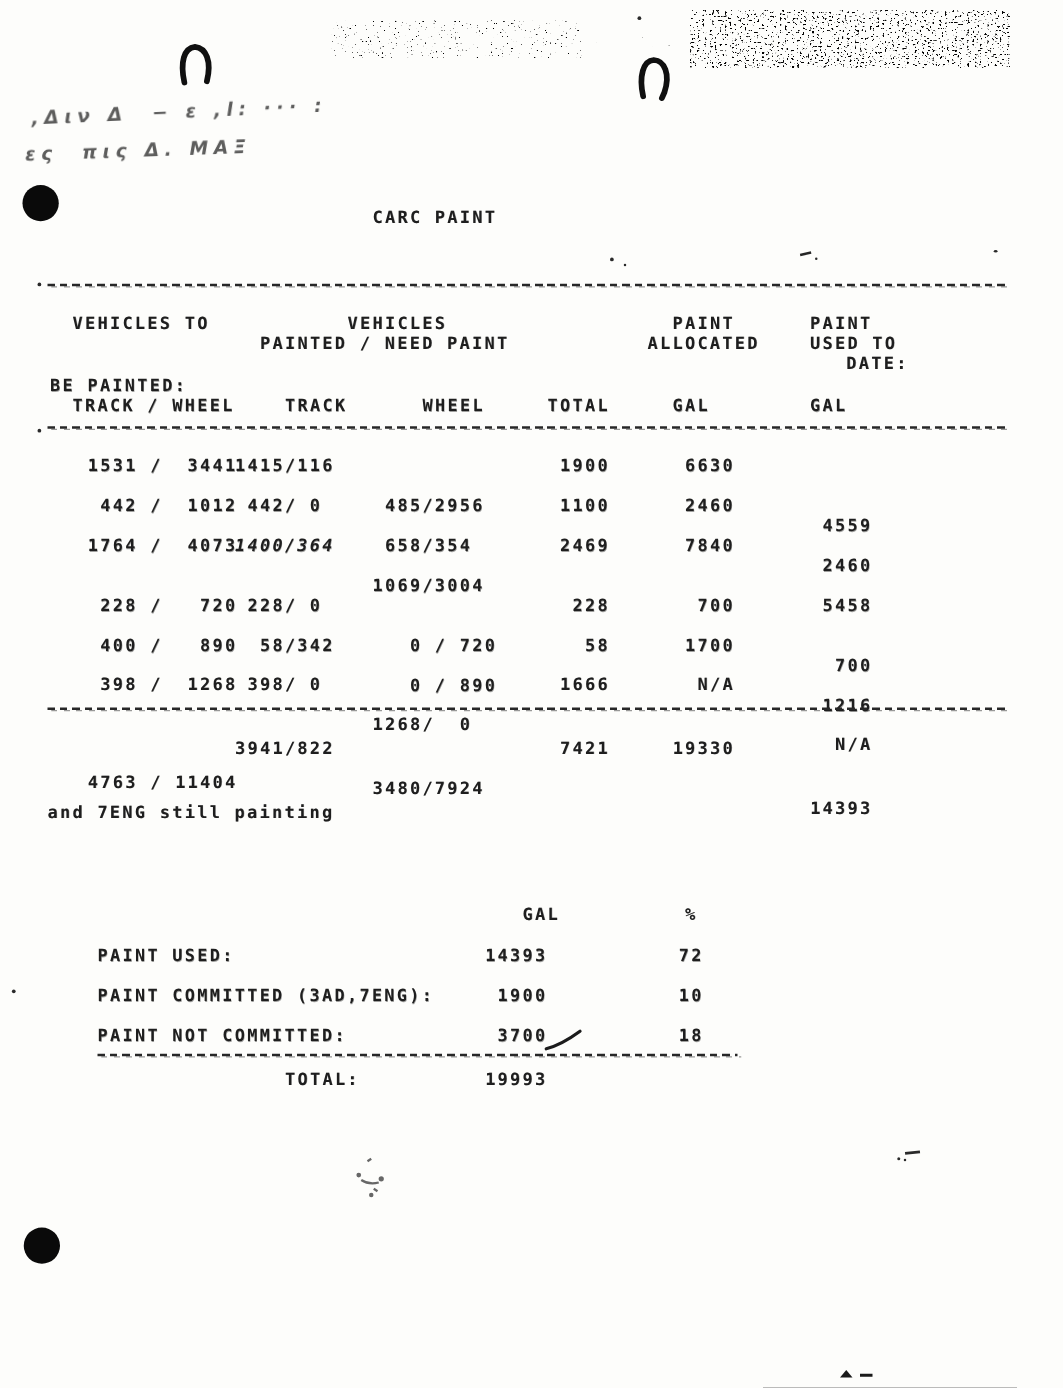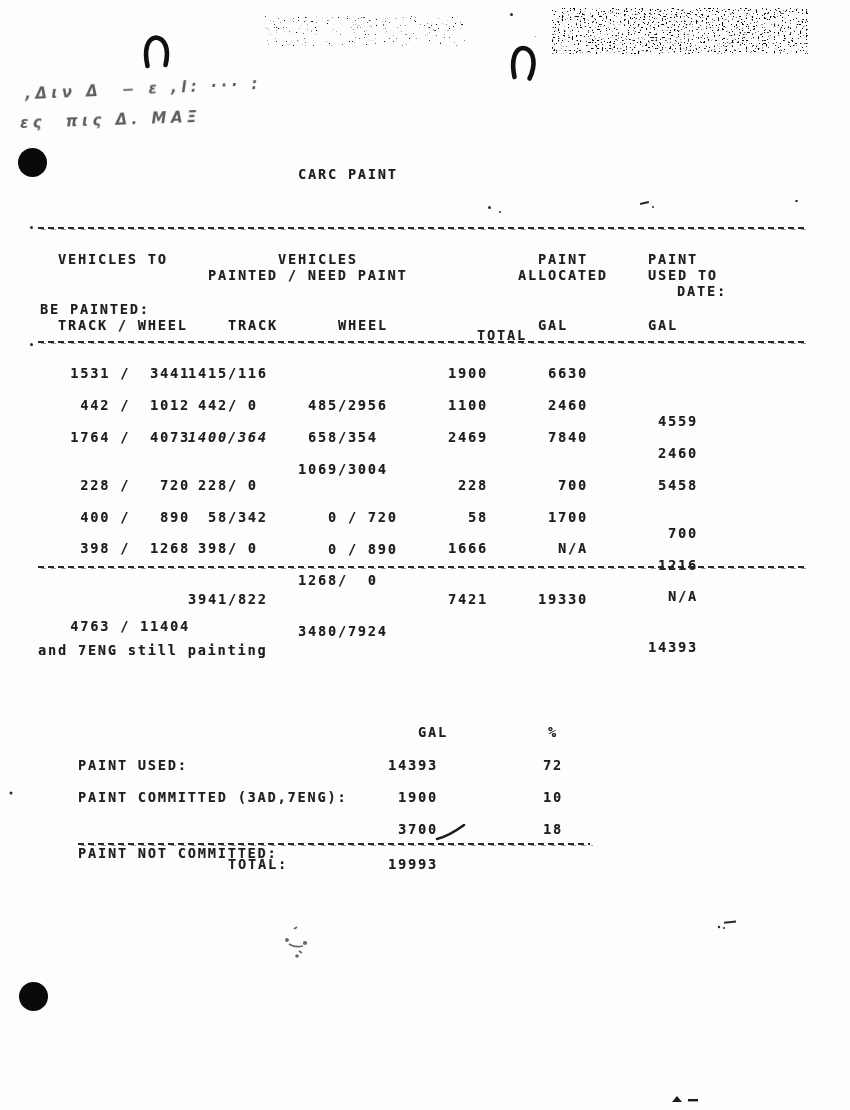--- a/index.html
+++ b/index.html
@@ -112,21 +112,21 @@
 
     <span class="t" style="left:40px;  top:268px;margin-top:34px;">BE PAINTED:</span>
     <span class="t" style="left:208px; top:268px;">PAINTED / NEED PAINT</span>
     <span class="t" style="left:518px; top:268px;">ALLOCATED</span>
     <span class="t" style="left:648px; top:268px;">USED TO</span>
     <span class="t" style="left:658px; top:284px;padding-left:19px;">DATE:</span>
 
     <span class="t" style="left:58px;  top:318px;">TRACK / WHEEL</span>
     <span class="t" style="left:228px; top:318px;">TRACK</span>
     <span class="t" style="left:338px; top:318px;">WHEEL</span>
-    <span class="t" style="left:438px; top:328px;margin-left:39px;">TOTAL</span>
+    <span class="t" style="left:438px; top:318px;">TOTAL</span>
     <span class="t" style="left:538px; top:318px;">GAL</span>
     <span class="t" style="left:648px; top:318px;">GAL</span>
 
     <div class="dash" style="left:38px; top:341px; width:770px;"></div>
 
     <div>
       <span class="t c1" style="top:366px;">1531 /  3441</span>
       <span class="t c2" style="top:366px;">1415/116</span>
       <span class="t c3" style="top:366px;"> 485/2956</span>
       <span class="t c4" style="top:366px;">1900</span>
@@ -196,21 +196,21 @@
       <span class="t sl" style="top:758px;">PAINT USED:</span>
       <span class="t sg" style="top:758px;">14393</span>
       <span class="t sp" style="top:758px;">72</span>
     </div>
     <div>
       <span class="t sl" style="top:790px;">PAINT COMMITTED (3AD,7ENG):</span>
       <span class="t sg" style="top:790px;">1900</span>
       <span class="t sp" style="top:790px;">10</span>
     </div>
     <div>
-      <span class="t sl" style="top:822px;margin-top:24px;">PAINT NOT COMMITTED:</span>
+      <span class="t sl" style="top:822px;">PAINT NOT COMMITTED:</span>
       <span class="t sg" style="top:822px;">3700</span>
       <span class="t sp" style="top:822px;">18</span>
     </div>
 
     <div class="dash" style="left:78px; top:843px; width:512px;"></div>
 
     <div>
       <span class="t" style="left:228px; top:857px;">TOTAL:</span>
       <span class="t sg" style="top:857px;">19993</span>
     </div>

